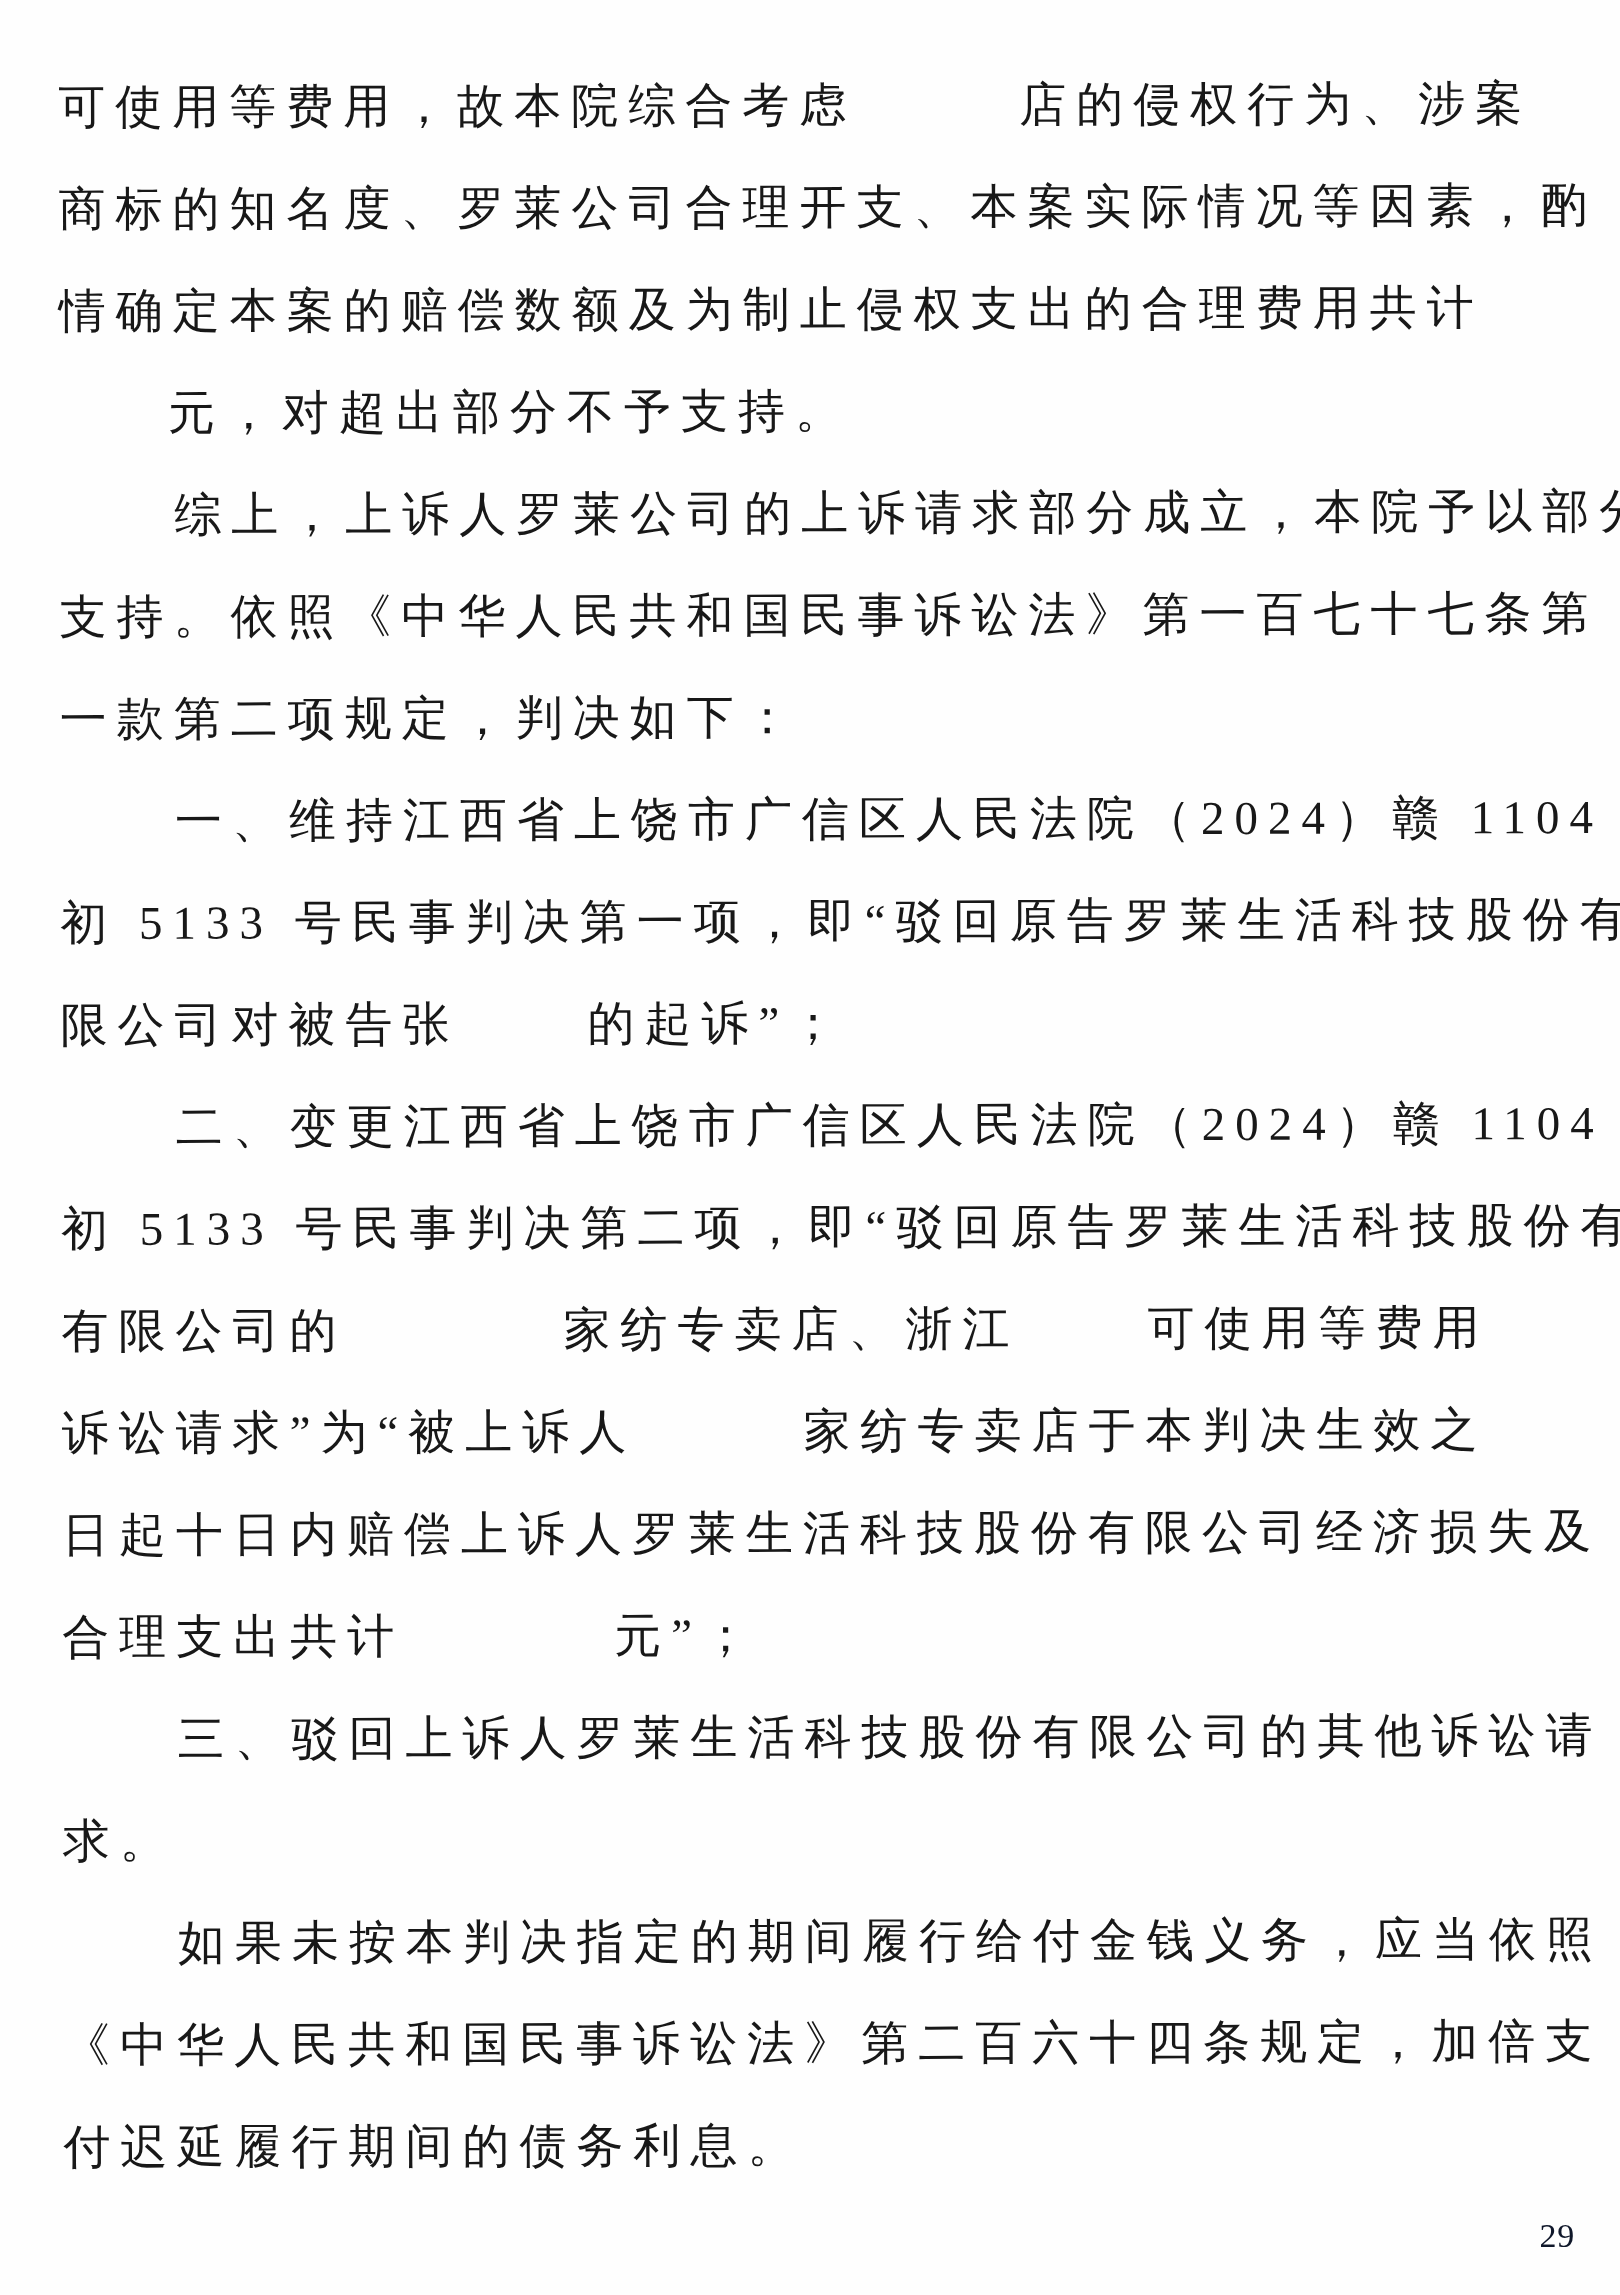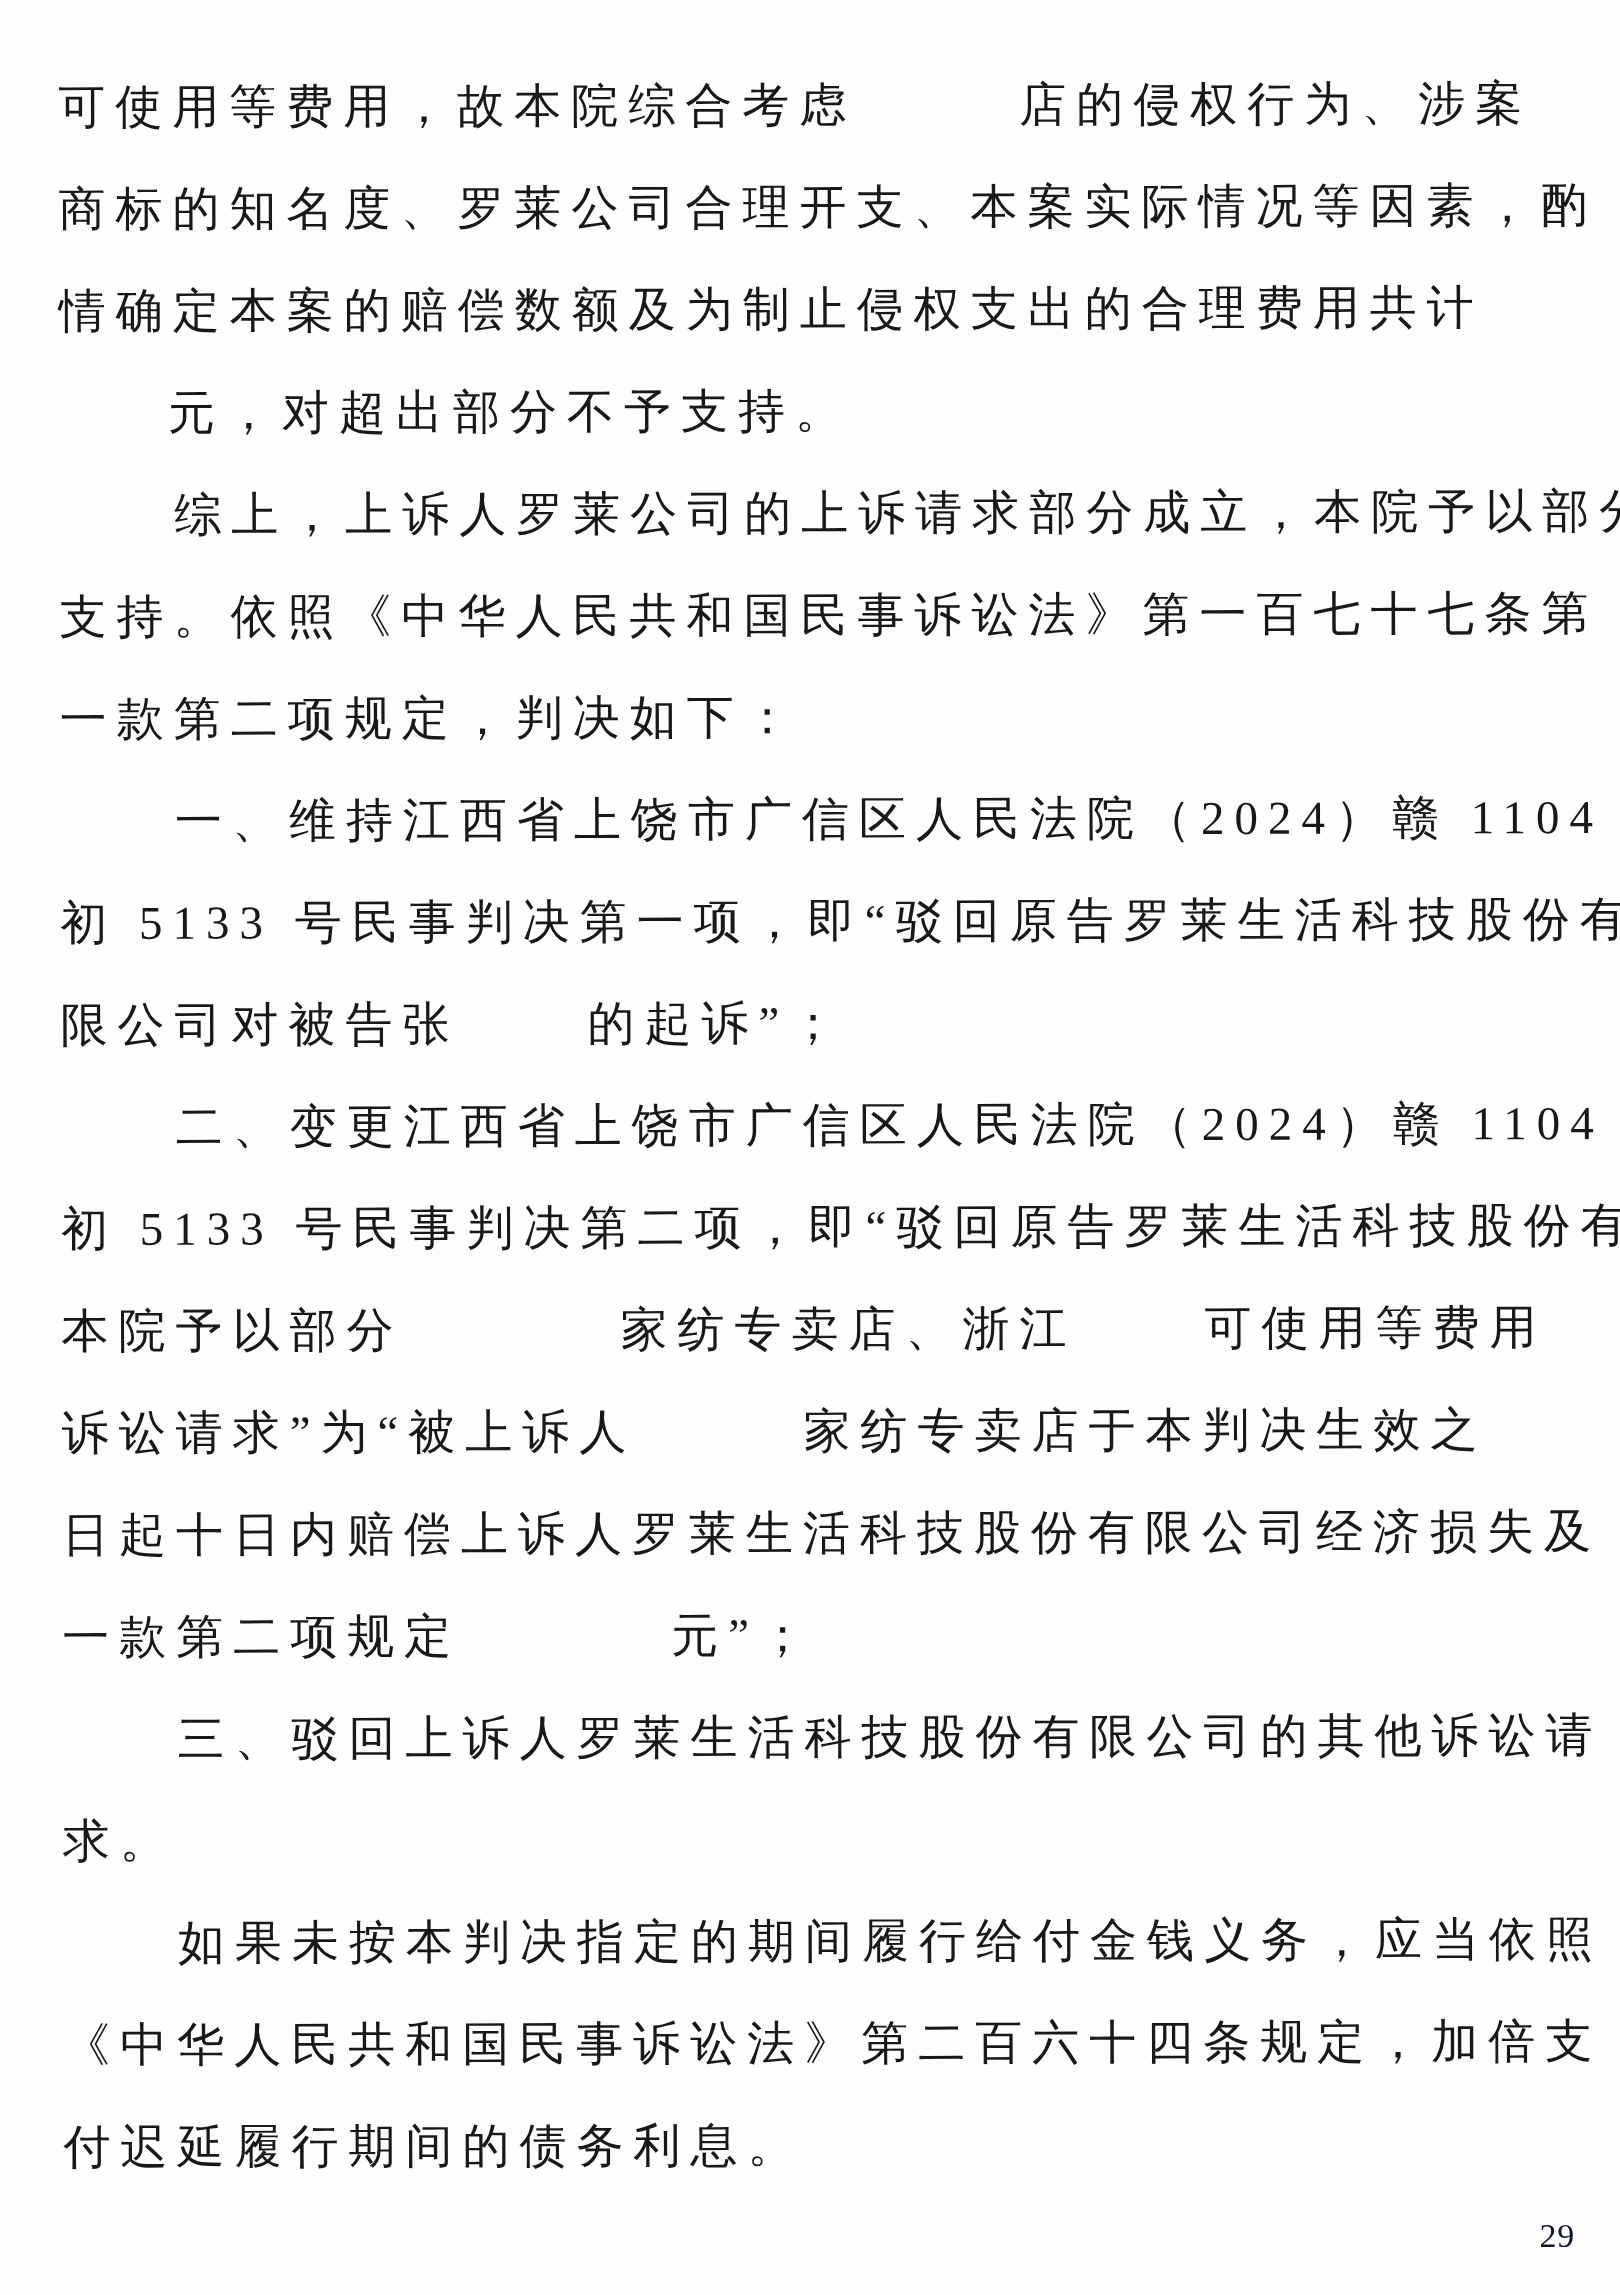--- a/index.html
+++ b/index.html
@@ -63,24 +63,24 @@
       <div class="doc-line"><span class="seg">情确定本案的赔偿数额及为制止侵权支出的合理费用共计</span></div>
       <div class="doc-line"><span class="gap" style="width: 109px;"></span><span class="seg">元，对超出部分不予支持。</span></div>
       <div class="doc-line" style="padding-left: 115px;"><span class="seg">综上，上诉人罗莱公司的上诉请求部分成立，本院予以部分</span></div>
       <div class="doc-line"><span class="seg">支持。依照《中华人民共和国民事诉讼法》第一百七十七条第</span></div>
       <div class="doc-line"><span class="seg">一款第二项规定，判决如下：</span></div>
       <div class="doc-line" style="padding-left: 115px;"><span class="seg">一、维持江西省上饶市广信区人民法院（2024）赣 1104 民</span></div>
       <div class="doc-line"><span class="seg">初 5133 号民事判决第一项，即“驳回原告罗莱生活科技股份有</span></div>
       <div class="doc-line"><span class="seg">限公司对被告张</span><span class="gap" style="width: 128px;"></span><span class="seg">的起诉”；</span></div>
       <div class="doc-line" style="padding-left: 115px;"><span class="seg">二、变更江西省上饶市广信区人民法院（2024）赣 1104 民</span></div>
       <div class="doc-line"><span class="seg">初 5133 号民事判决第二项，即“驳回原告罗莱生活科技股份有</span></div>
-      <div class="doc-line"><span class="seg">本院予以部分</span><span class="gap" style="width: 217px;"></span><span class="seg">家纺专卖店、浙江</span><span class="gap" style="width: 128px;"></span><span class="seg">可使用等费用</span></div>
+      <div class="doc-line"><span class="seg">有限公司的</span><span class="gap" style="width: 217px;"></span><span class="seg">家纺专卖店、浙江</span><span class="gap" style="width: 128px;"></span><span class="seg">可使用等费用</span></div>
       <div class="doc-line"><span class="seg">诉讼请求”为“被上诉人</span><span class="gap" style="width: 167px;"></span><span class="seg">家纺专卖店于本判决生效之</span></div>
       <div class="doc-line"><span class="seg">日起十日内赔偿上诉人罗莱生活科技股份有限公司经济损失及</span></div>
-      <div class="doc-line"><span class="seg">一款第二项规定</span><span class="gap" style="width: 210px;"></span><span class="seg">元”；</span></div>
+      <div class="doc-line"><span class="seg">合理支出共计</span><span class="gap" style="width: 210px;"></span><span class="seg">元”；</span></div>
       <div class="doc-line" style="padding-left: 115px;"><span class="seg">三、驳回上诉人罗莱生活科技股份有限公司的其他诉讼请</span></div>
       <div class="doc-line"><span class="seg">求。</span></div>
       <div class="doc-line" style="padding-left: 115px;"><span class="seg">如果未按本判决指定的期间履行给付金钱义务，应当依照</span></div>
       <div class="doc-line"><span class="seg">《中华人民共和国民事诉讼法》第二百六十四条规定，加倍支</span></div>
       <div class="doc-line"><span class="seg">付迟延履行期间的债务利息。</span></div>
     </div>
   <div class="page-number">29</div>
 </div>
 
 

